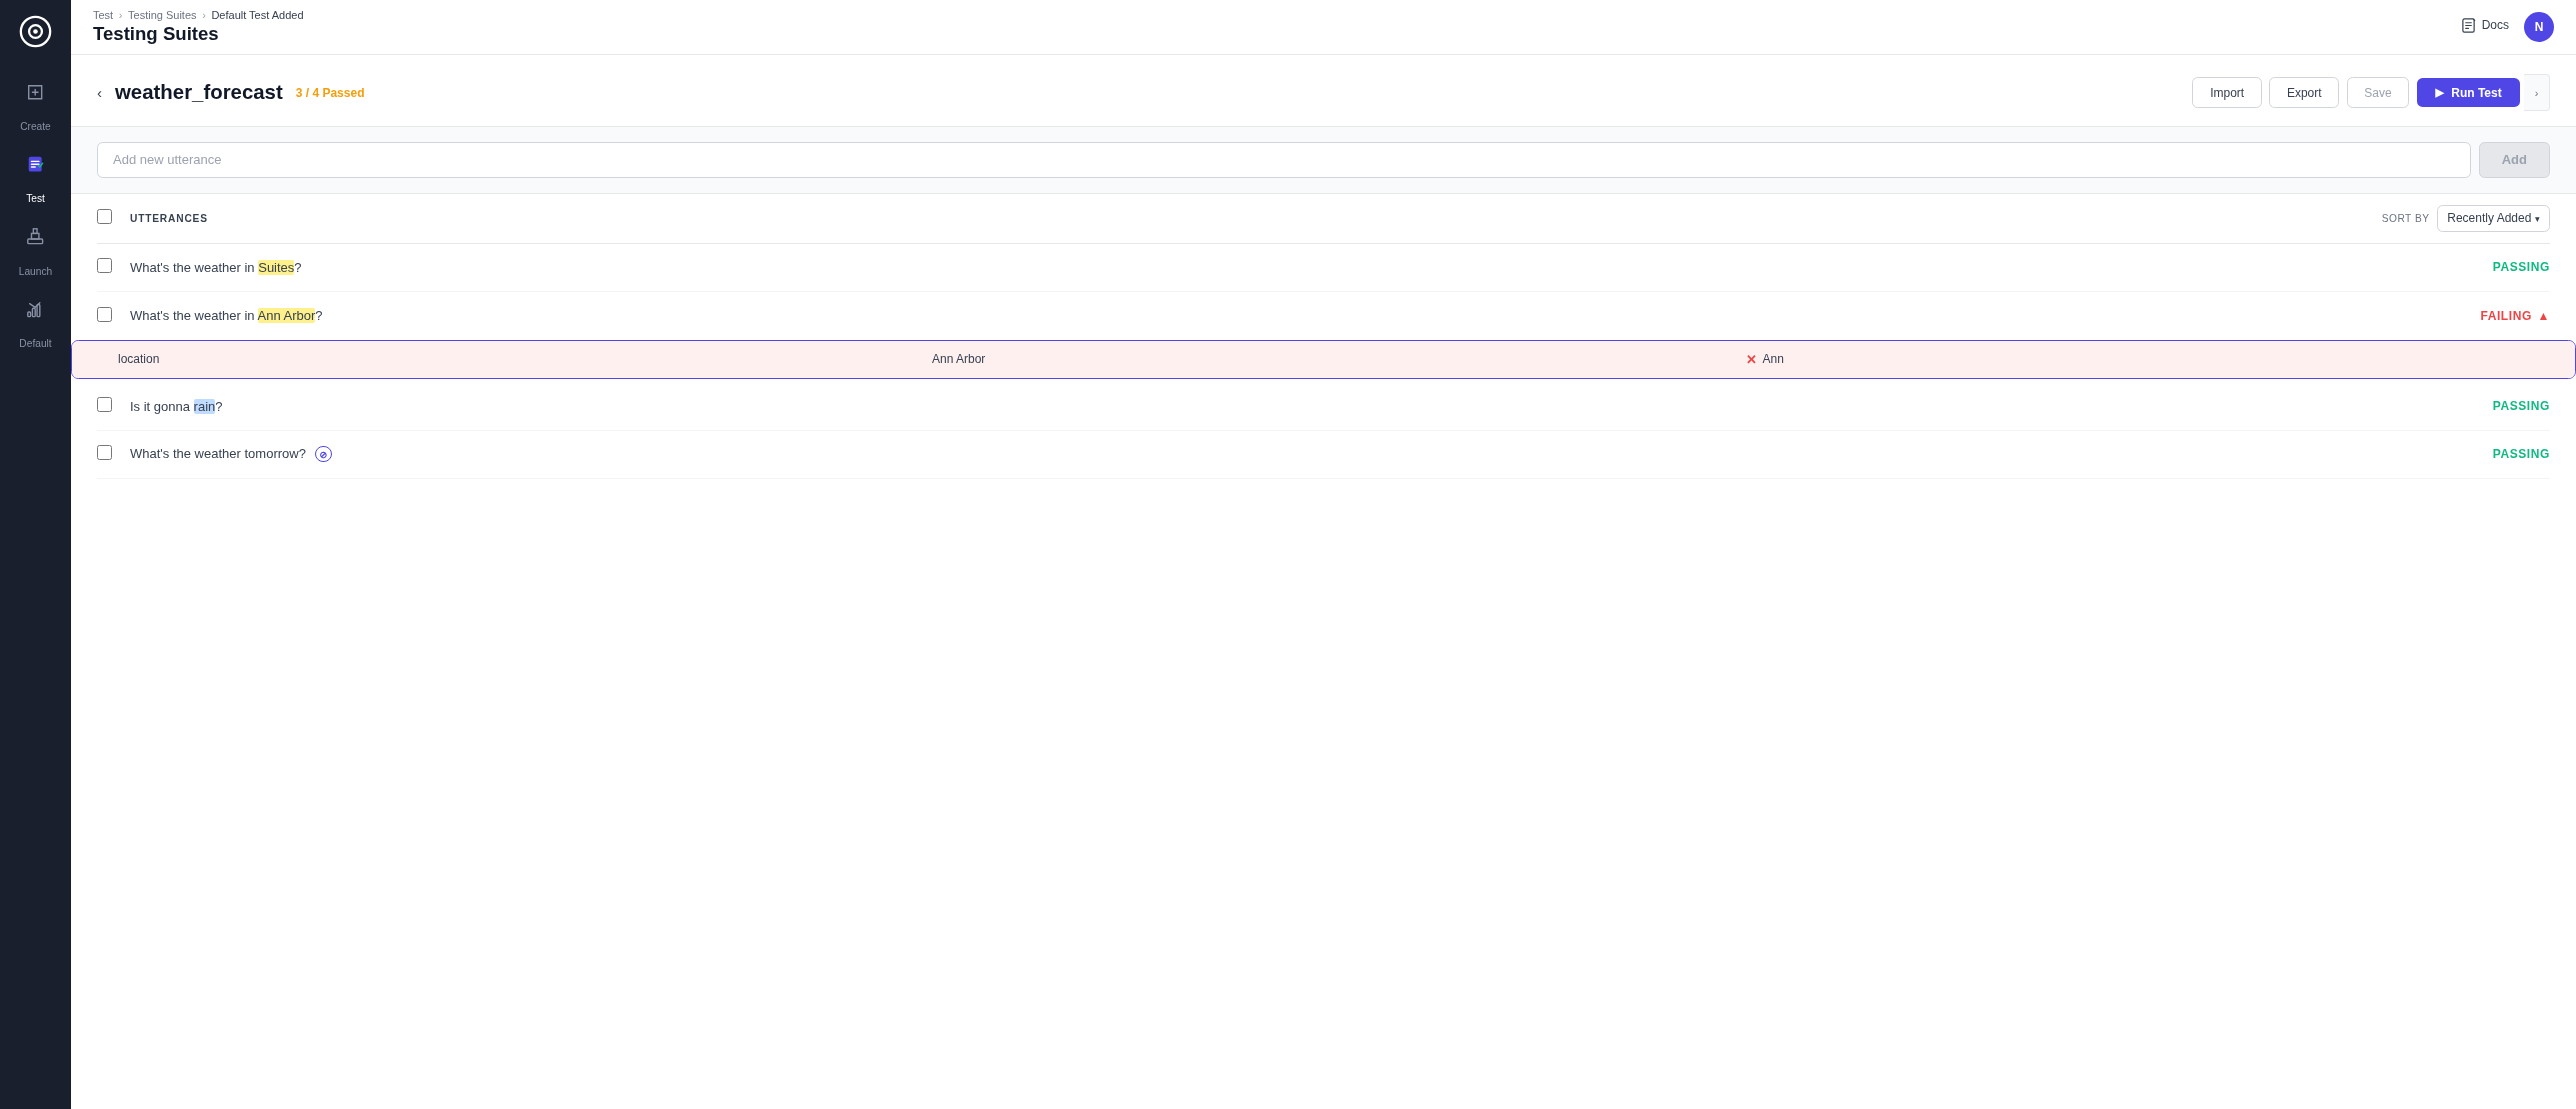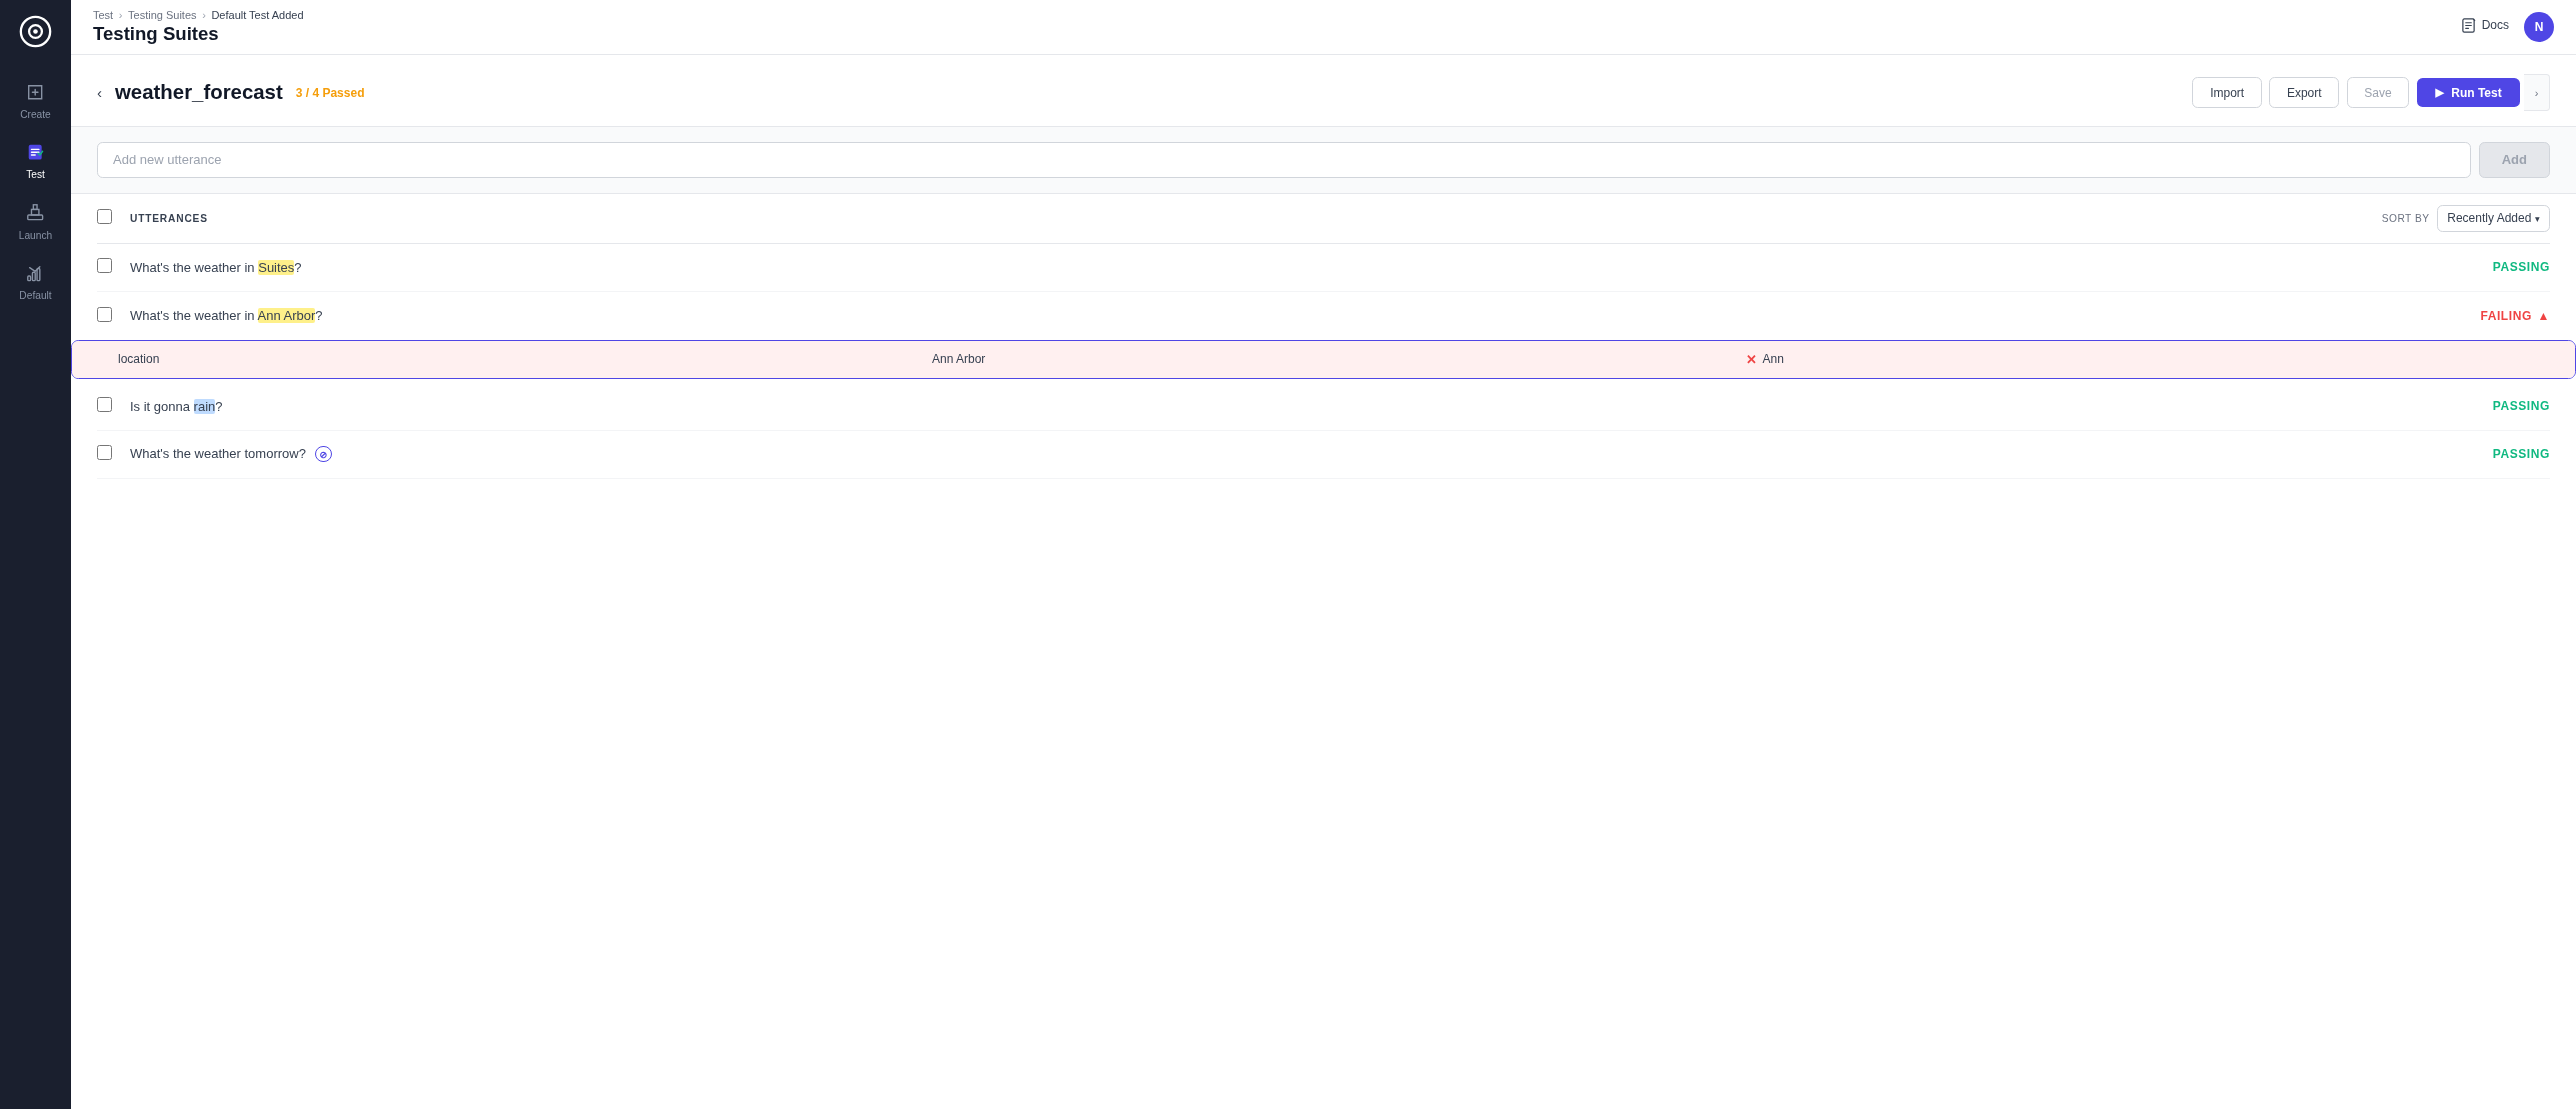--- a/index.html
+++ b/index.html
@@ -27,21 +27,21 @@
     .sidebar-item {
       display: flex;
       flex-direction: column;
       align-items: center;
       justify-content: center;
       width: 100%;
       padding: 11px 0;
       color: #8892a4;
       cursor: pointer;
       font-size: 10.2px;
-      gap: 7px;
+      gap: 19px;
     }
     .sidebar-item.active {
       color: #ffffff;
     }
     .sidebar-item .icon { width: 20.4px; height: 20.4px; display: flex; align-items: center; justify-content: center; }
     .sidebar-item .label { font-size: 10.2px; }
 
     
     .main {
       flex: 1;

